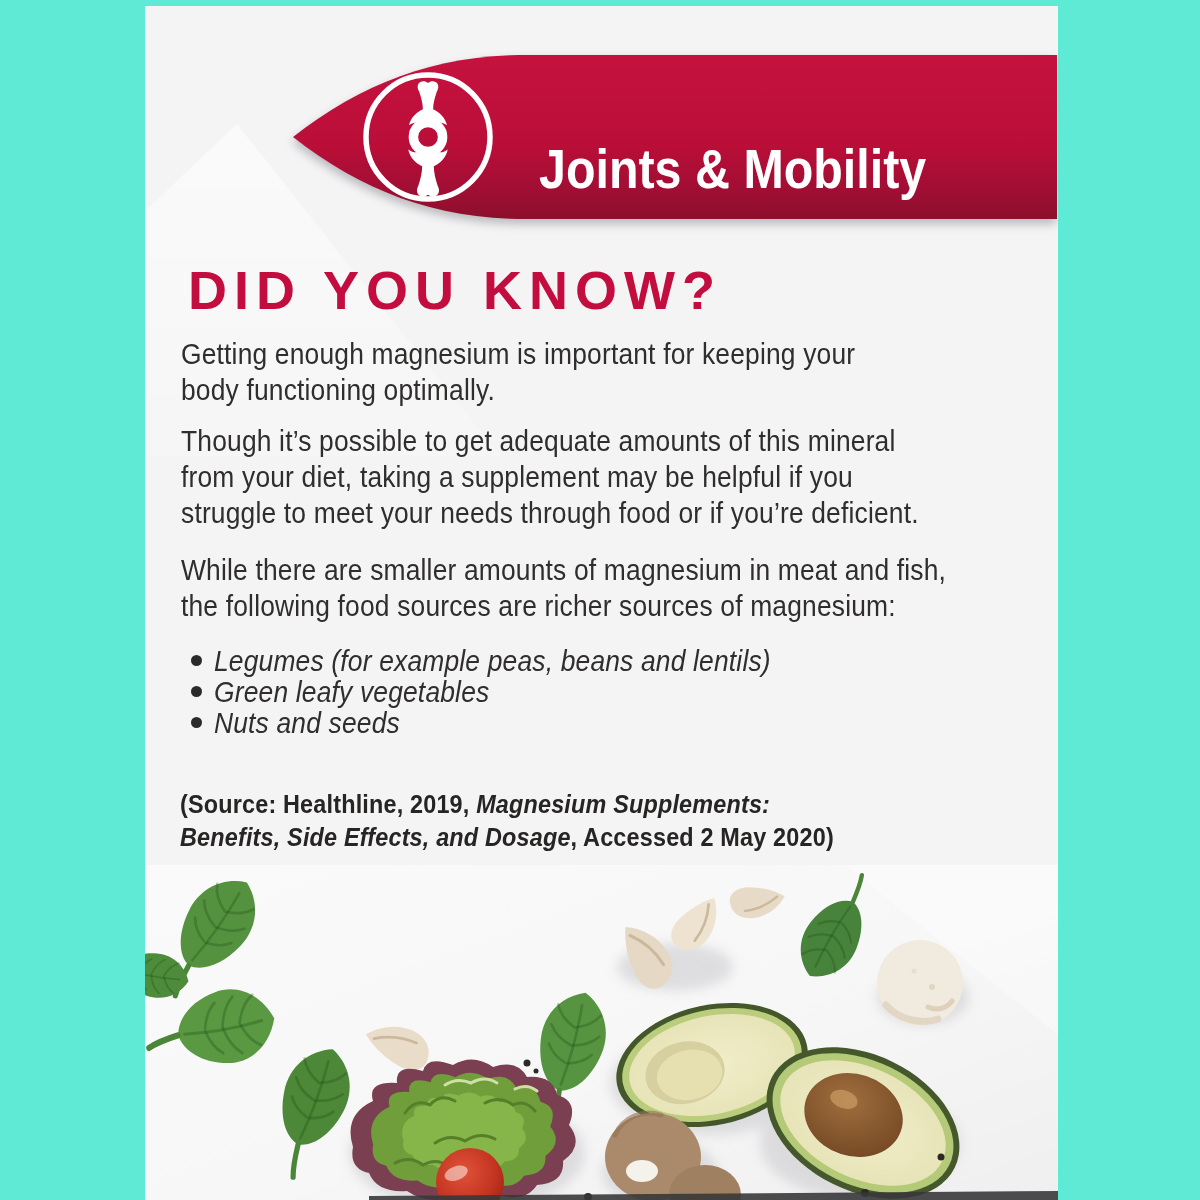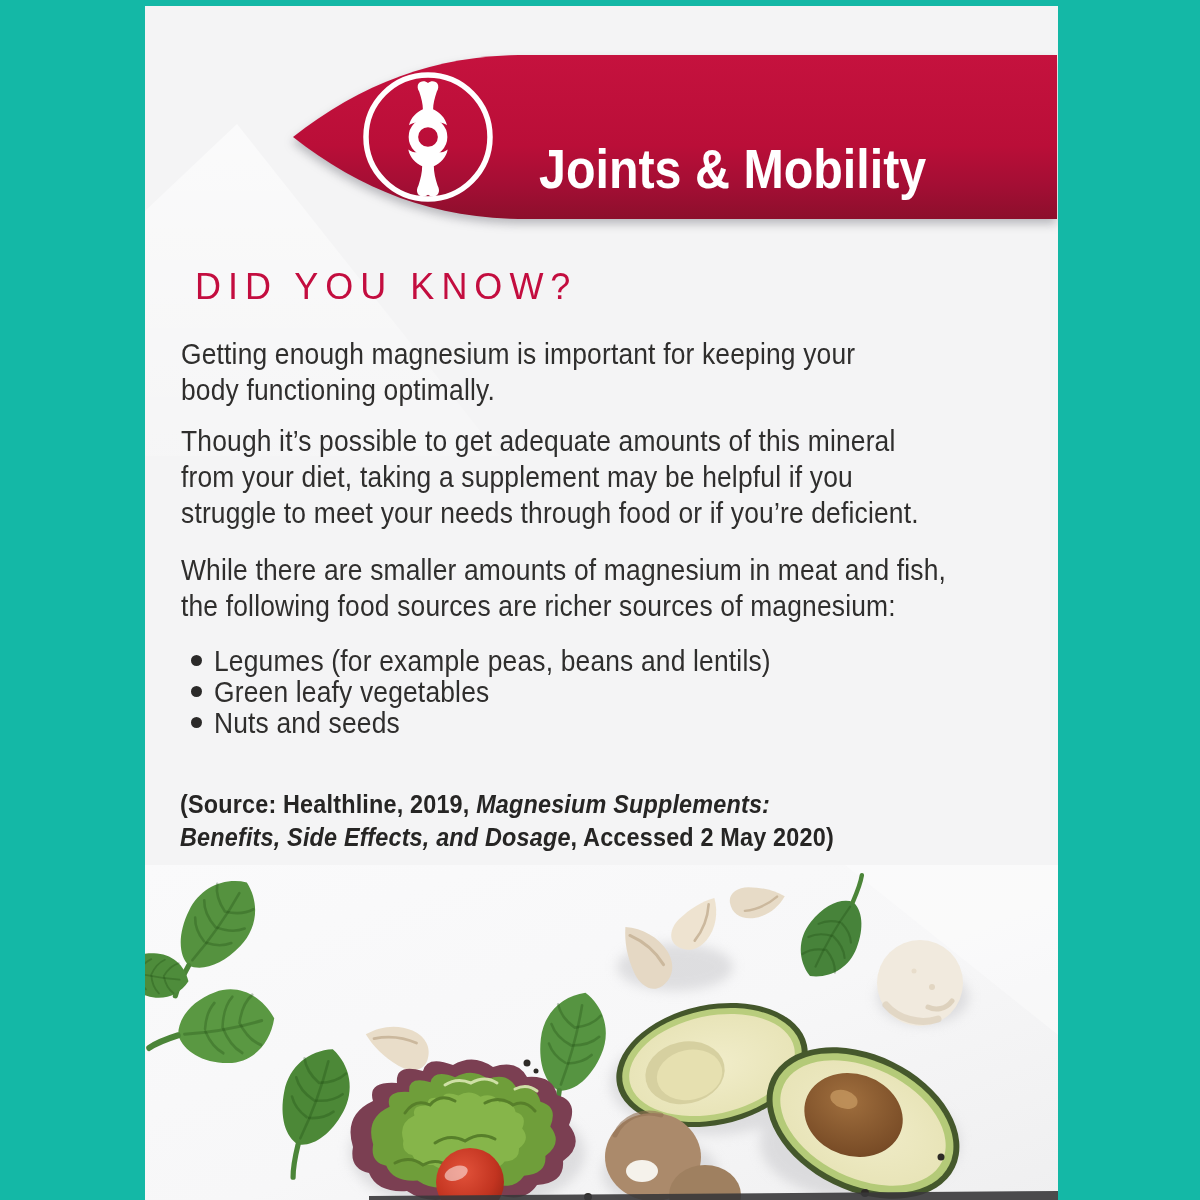--- a/index.html
+++ b/index.html
@@ -1,32 +1,32 @@
 <!DOCTYPE html>
 <html><head>
 <meta charset="utf-8">
 <style>
   html,body{margin:0;padding:0;}
   body{width:1200px;height:1200px;background:#ffffff;font-family:"Liberation Sans",sans-serif;overflow:hidden;position:relative;}
-  .page{position:absolute;left:0;top:0;width:1200px;height:1200px;background:#14b8a6;}
+  .page{position:absolute;left:0;top:0;width:1200px;height:1200px;background:#5eead4;}
   .card{position:absolute;left:145px;top:6px;width:913px;height:1194px;background:#f4f4f5;overflow:hidden;}
   .wm1{position:absolute;left:0;top:110px;width:420px;height:340px;
        background:linear-gradient(rgba(255,255,255,.6),rgba(255,255,255,.15));
        clip-path:polygon(92px 8px,0px 95px,0px 340px,355px 340px);}
   .banner{position:absolute;left:120px;top:34px;width:800px;height:195px;}
   .banner svg{position:absolute;left:0;top:0;filter:drop-shadow(-1px 5px 5px rgba(90,90,100,.38));}
   .banner-title{position:absolute;left:274px;top:102px;font-size:55px;font-weight:bold;color:#ffffff;
        white-space:nowrap;letter-spacing:0px;transform:scaleX(0.88);transform-origin:0 0;line-height:55px;}
-  .headline{position:absolute;left:34px;top:244px;margin:16px;font-size:36px;font-weight:normal;
+  .headline{position:absolute;left:34px;top:244px;margin:9px;font-size:54px;font-weight:bold;
        letter-spacing:7px;color:#c30d3f;white-space:nowrap;}
   .para{position:absolute;left:36px;margin:0;font-size:30px;line-height:36px;color:#2f2e2d;
        white-space:pre;letter-spacing:.2px;transform:scaleX(0.88);transform-origin:0 0;font-weight:400;}
   .p1{top:330px;} .p2{top:417px;} .p3{top:546px;}
   .bullets{position:absolute;left:46px;top:639px;}
-  .bullet-row{display:flex;align-items:center;height:31px;}
+  .bullet-row{display:flex;align-items:center;height:31px;font-style:italic;}
   .dot{width:11px;height:11px;border-radius:50%;background:#2b2a29;margin-right:12px;flex:0 0 auto;}
   .bullet-text{font-size:30px;color:#2f2e2d;white-space:nowrap;transform:scaleX(0.88);transform-origin:0 50%;letter-spacing:.2px;}
   .source{position:absolute;left:35px;top:782px;margin:0;font-size:26px;font-weight:bold;line-height:33px;
        color:#262524;white-space:pre;transform:scaleX(0.9);transform-origin:0 0;letter-spacing:.2px;}
   .source .it{font-style:italic;}
   .photo{position:absolute;left:0;top:859px;}
   .stem{stroke:#4b8538;stroke-width:4;fill:none;stroke-linecap:round;}
   .vein{stroke:rgba(25,70,15,.28);stroke-width:2;fill:none;stroke-linecap:round;}
   .gline{stroke:#cbb89d;stroke-width:2.5;fill:none;stroke-linecap:round;}
   .squig{stroke:#577f2a;stroke-width:3;fill:none;stroke-linecap:round;}

